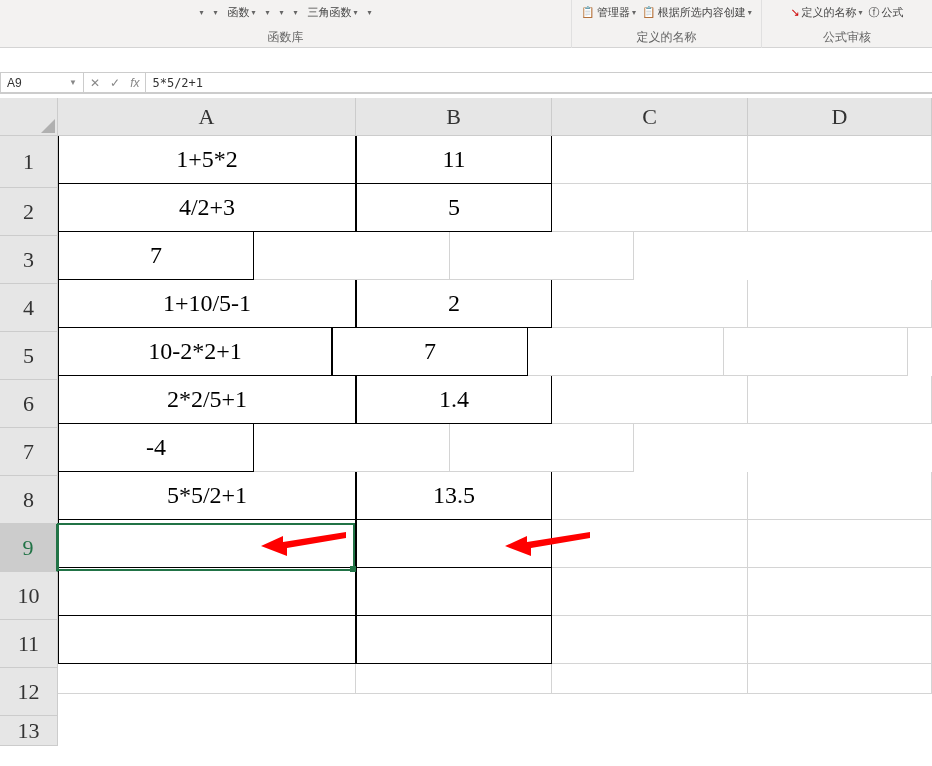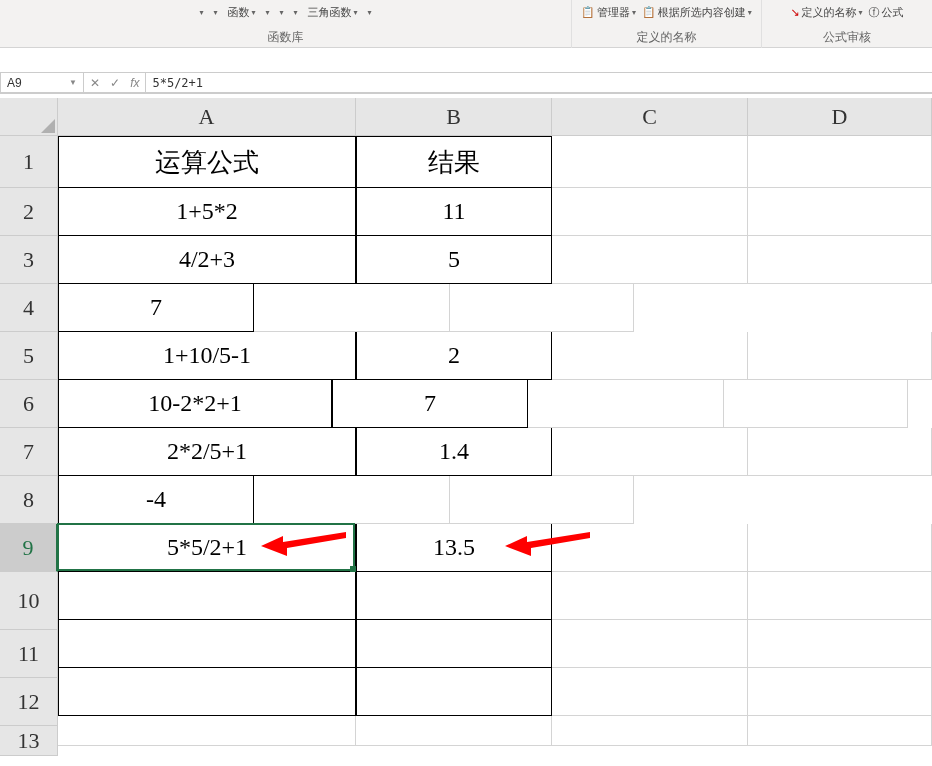--- a/index.html
+++ b/index.html
@@ -292,40 +292,26 @@
   <div class="row-headers" id="row-headers">
       <div class="rowh" style="height: 52px;">1</div>
       <div class="rowh" style="height: 48px;">2</div>
       <div class="rowh" style="height: 48px;">3</div>
       <div class="rowh" style="height: 48px;">4</div>
       <div class="rowh" style="height: 48px;">5</div>
       <div class="rowh" style="height: 48px;">6</div>
       <div class="rowh" style="height: 48px;">7</div>
       <div class="rowh" style="height: 48px;">8</div>
       <div class="rowh sel" style="height: 48px;">9</div>
-      <div class="rowh" style="height: 58px;">10</div>
+      <div class="rowh" style="height: 48px;">10</div>
       <div class="rowh" style="height: 48px;">11</div>
       <div class="rowh" style="height: 48px;">12</div>
       <div class="rowh" style="height: 30px;">13</div>
     </div>
   <div class="cells" id="cells">
-      <div class="row">
-        <div class="cell hdr bthick btop" style="width: 298px; height: 52px;">
-          <span>运算公式</span>
-        </div>
-        <div class="cell hdr bthick btop" style="width: 196px; height: 52px;">
-          <span>结果</span>
-        </div>
-        <div class="cell hdr" style="width: 196px; height: 52px;">
-          <span></span>
-        </div>
-        <div class="cell hdr" style="width: 184px; height: 52px;">
-          <span></span>
-        </div>
-      </div>
       <div class="row">
         <div class="cell bthick" style="width: 298px; height: 48px;">
           <span>1+5*2</span>
         </div>
         <div class="cell bthick" style="width: 196px; height: 48px;">
           <span>11</span>
         </div>
         <div class="cell" style="width: 196px; height: 48px;">
           <span></span>
         </div>

